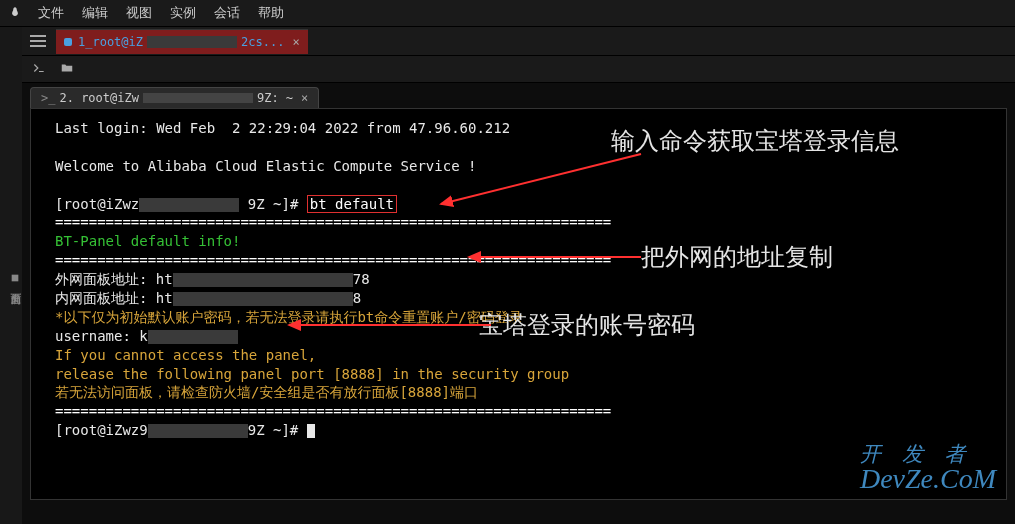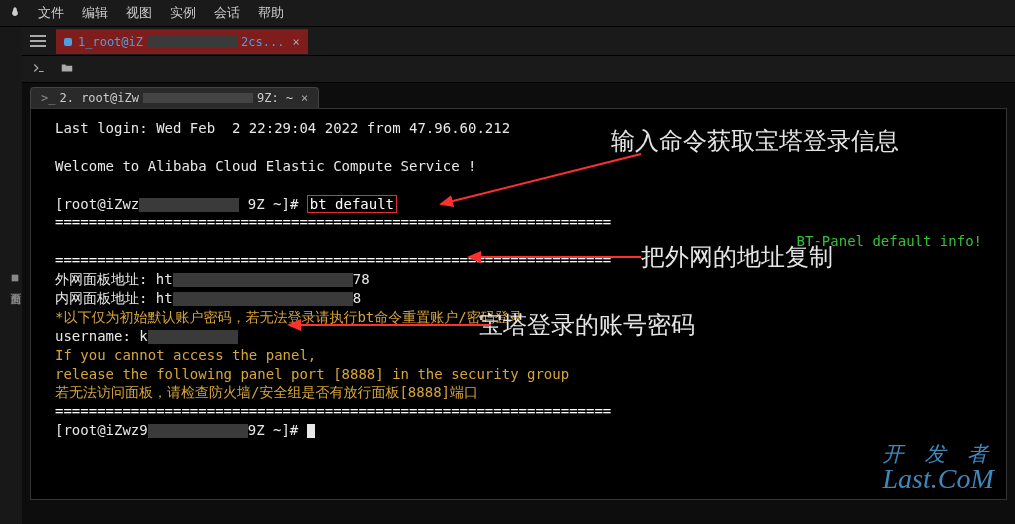--- a/index.html
+++ b/index.html
@@ -23,21 +23,21 @@
   .toolbar svg{width:14px;height:14px;fill:#aaa;}
   .termwrap{flex:1;background:#0d0d0d;padding:4px 8px 8px 8px;position:relative;}
   .termtab{display:inline-flex;align-items:center;background:#2a2a2a;border:1px solid #444;border-bottom:none;border-radius:4px 4px 0 0;padding:3px 10px;font-size:12px;color:#ccc;}
   .termtab .mask{width:110px;height:10px;background:#444;margin:0 4px;display:inline-block;}
   .terminal{background:#000;border:1px solid #333;padding:10px 24px;font-family:Consolas,monospace;font-size:14px;line-height:1.35;position:relative;height:370px;}
   .terminal .line{white-space:pre;}
   .mask2{display:inline-block;background:#3a3a3a;height:14px;vertical-align:middle;}
   .w90{width:90px;} .w180{width:180px;} .w40{width:40px;} .w100{width:100px;}
   .cmdbox{border:1px solid #e03030;padding:0 2px;color:#fff;}
   .eqline{color:#fff;}
-  .green{color:#35c135;text-align:right;}
+  .green{color:#35c135;}
   .orange{color:#d8a53a;}
   .white{color:#e8e8e8;}
   .cursor{display:inline-block;width:8px;height:14px;background:#e8e8e8;vertical-align:middle;}
   .anno{position:absolute;color:#e5e5e5;font-size:24px;font-weight:400;pointer-events:none;font-family:"Microsoft YaHei";}
   .arrow{position:absolute;pointer-events:none;}
   .watermark{position:absolute;right:10px;bottom:6px;color:#4aa0e0;font-style:italic;font-family:"Microsoft YaHei";font-size:28px;opacity:0.85;pointer-events:none;line-height:1;}
   .watermark .top{font-size:21px;letter-spacing:8px;}
 </style>
 </head>
 <body>
@@ -134,18 +134,18 @@
             <line x1="180" y1="8" x2="8" y2="8" stroke="#ff3030" stroke-width="2" marker-end="url(#ah1)"></line>
           </svg>
 
         <div class="anno" style="top:200px;left:448px;">宝塔登录的账号密码</div>
         <svg class="arrow" style="top:208px;left:250px;width:220px;height:20px;">
             <line x1="210" y1="8" x2="8" y2="8" stroke="#ff3030" stroke-width="2" marker-end="url(#ah1)"></line>
           </svg>
 
         <div class="watermark">
           <div class="top">开 发 者</div>
-          <div>Last.CoM</div>
+          <div>DevZe.CoM</div>
         </div>
       </div>
     </div>
   </div>
 </div>
 
 </body></html>

